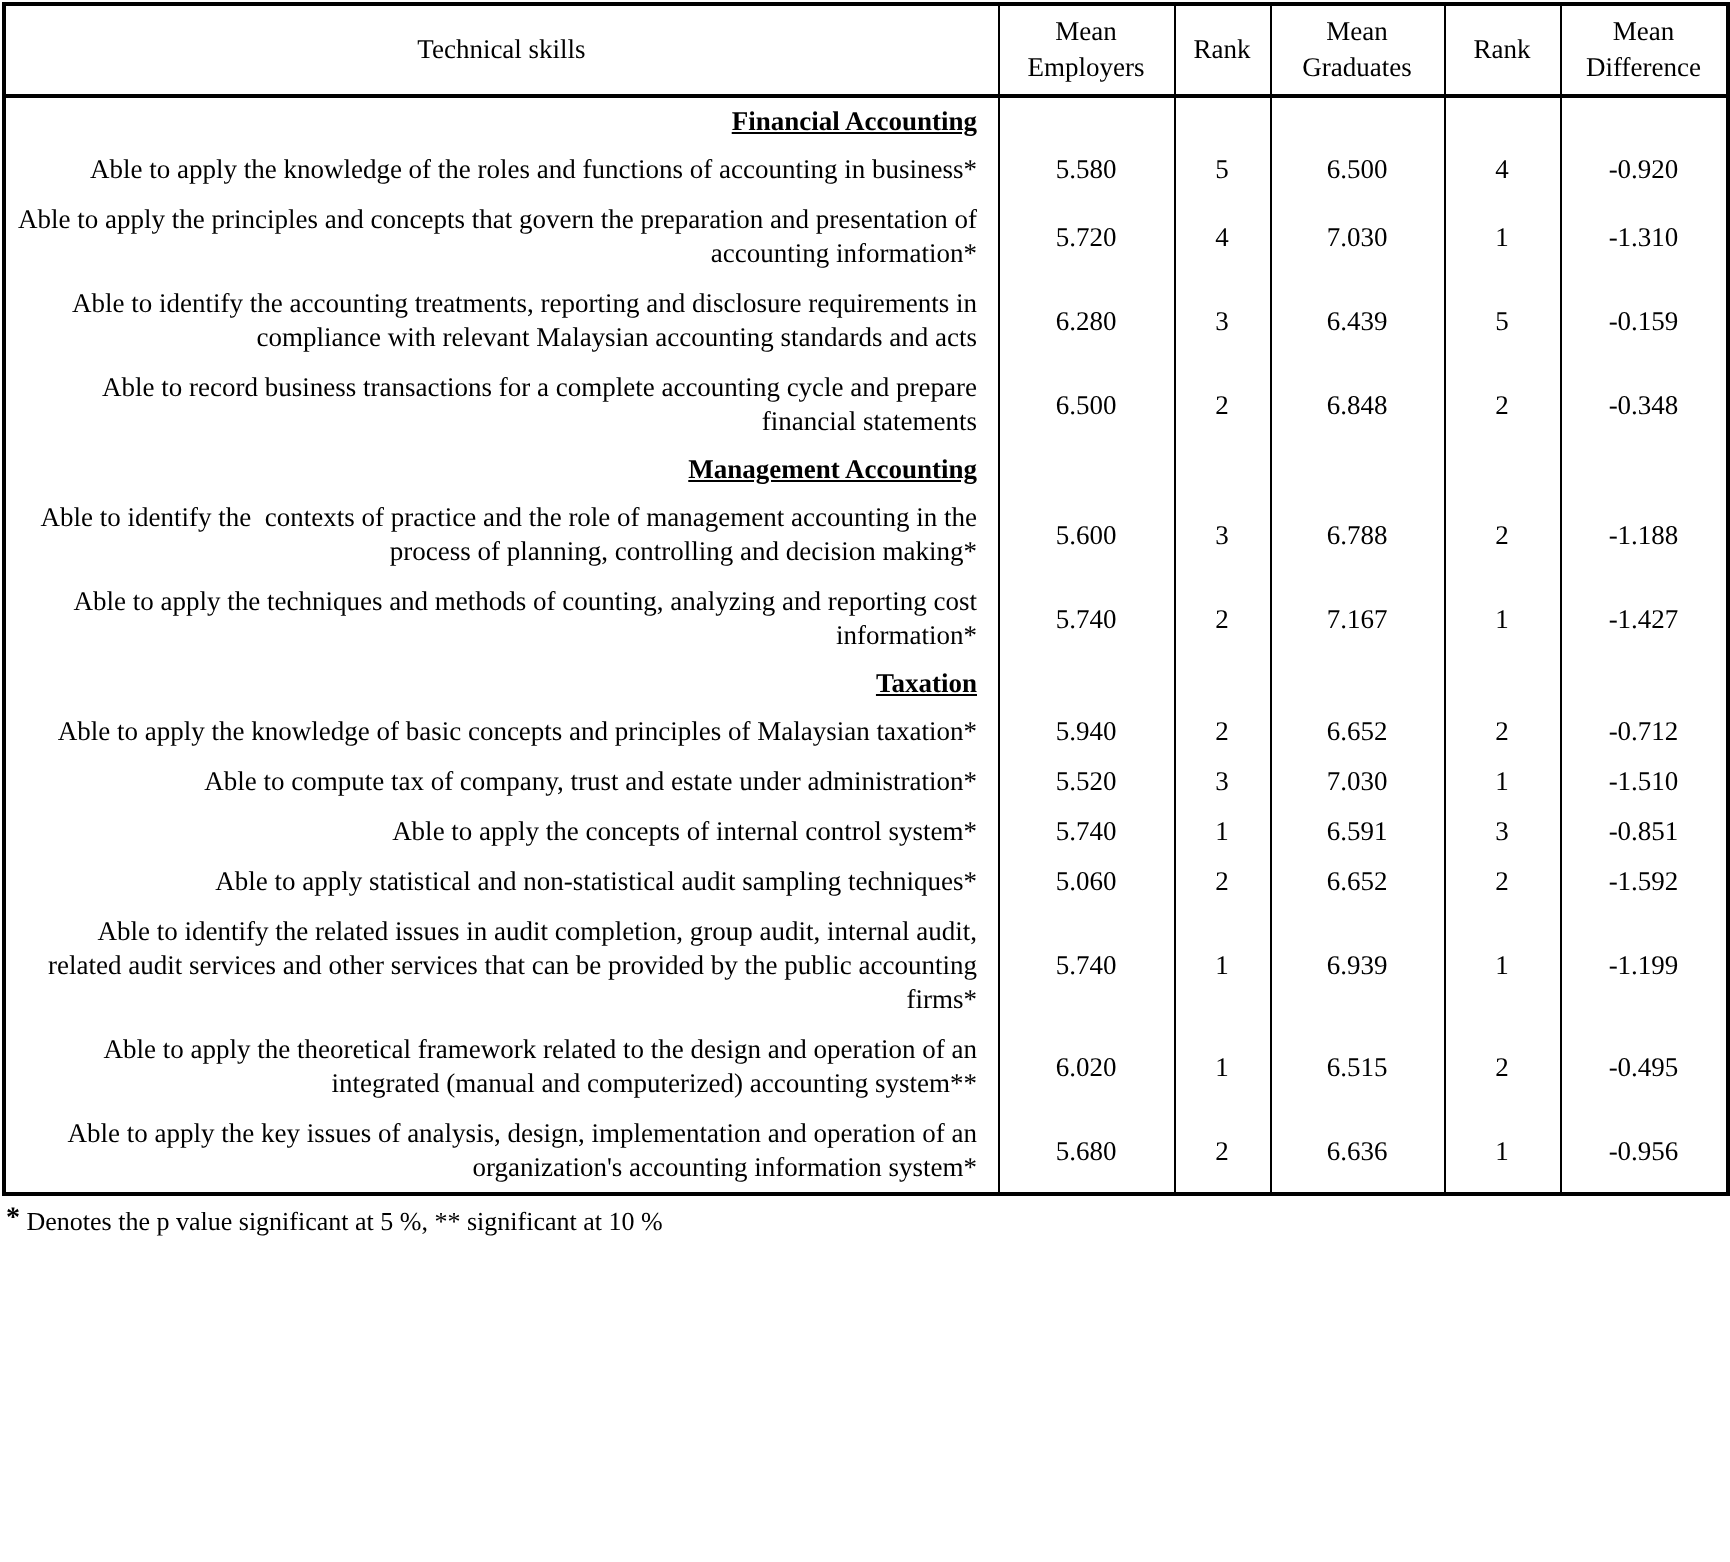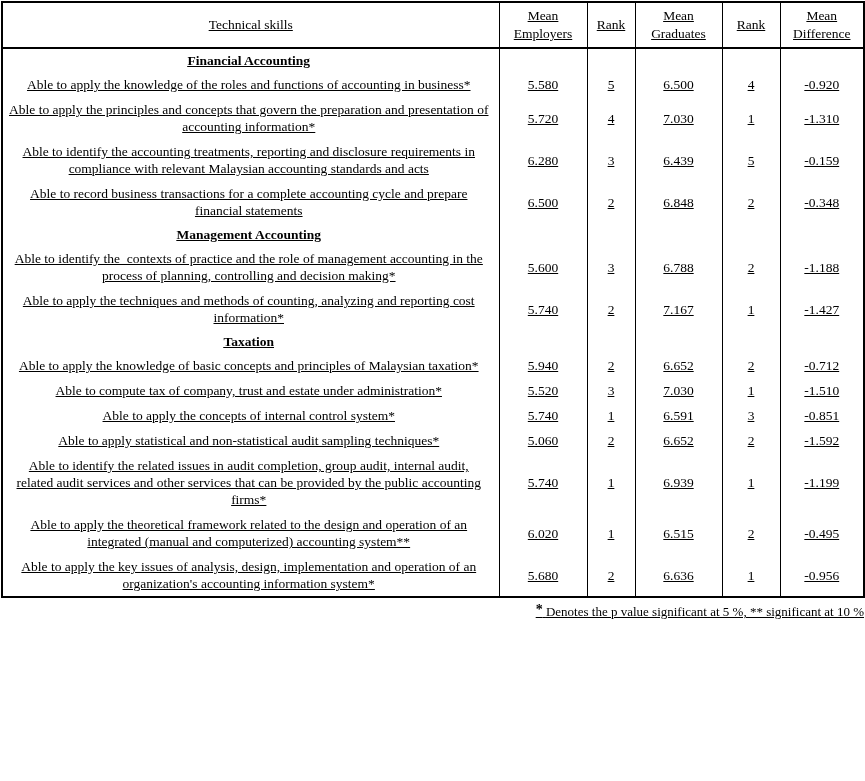--- a/index.html
+++ b/index.html
@@ -7,21 +7,20 @@
     padding: 0;
     background: #ffffff;
     font-family: "Liberation Serif", "DejaVu Serif", serif;
     color: #000000;
   }
   .page {
     width: 865px;
     height: 781px;
     box-sizing: border-box;
     padding: 1px 1px 0 1px;
-    text-decoration: underline;
   }
   table.skills {
     border-collapse: collapse;
     table-layout: fixed;
     width: 862px;
     border: 2px solid #000000;
     font-size: 13.5px;
     line-height: 17px;
   }
   col.c-skill { width: 497px; }
@@ -39,37 +38,36 @@
     background: #ffffff;
   }
   thead th {
     border-bottom: 2px solid #000000;
     font-weight: normal;
     text-align: center;
     padding: 4px 3px;
     line-height: 18px;
   }
   td.skill {
-    text-align: center;
+    text-align: right;
     padding: 4px 10px 4px 6px;
   }
   td.num {
     text-align: center;
     padding: 4px 2px;
   }
   td.section-title {
     font-weight: bold;
     text-decoration: underline;
     padding: 3px 10px 3px 6px;
   }
   .footnote {
     margin: 4px 0 16px 2px;
     font-size: 13px;
     line-height: 16px;
-    text-align: right;
   }
   .footnote .star {
     font-weight: bold;
     font-size: 14px;
     vertical-align: 2px;
   }
 </style>
 </head>
 <body>
 

